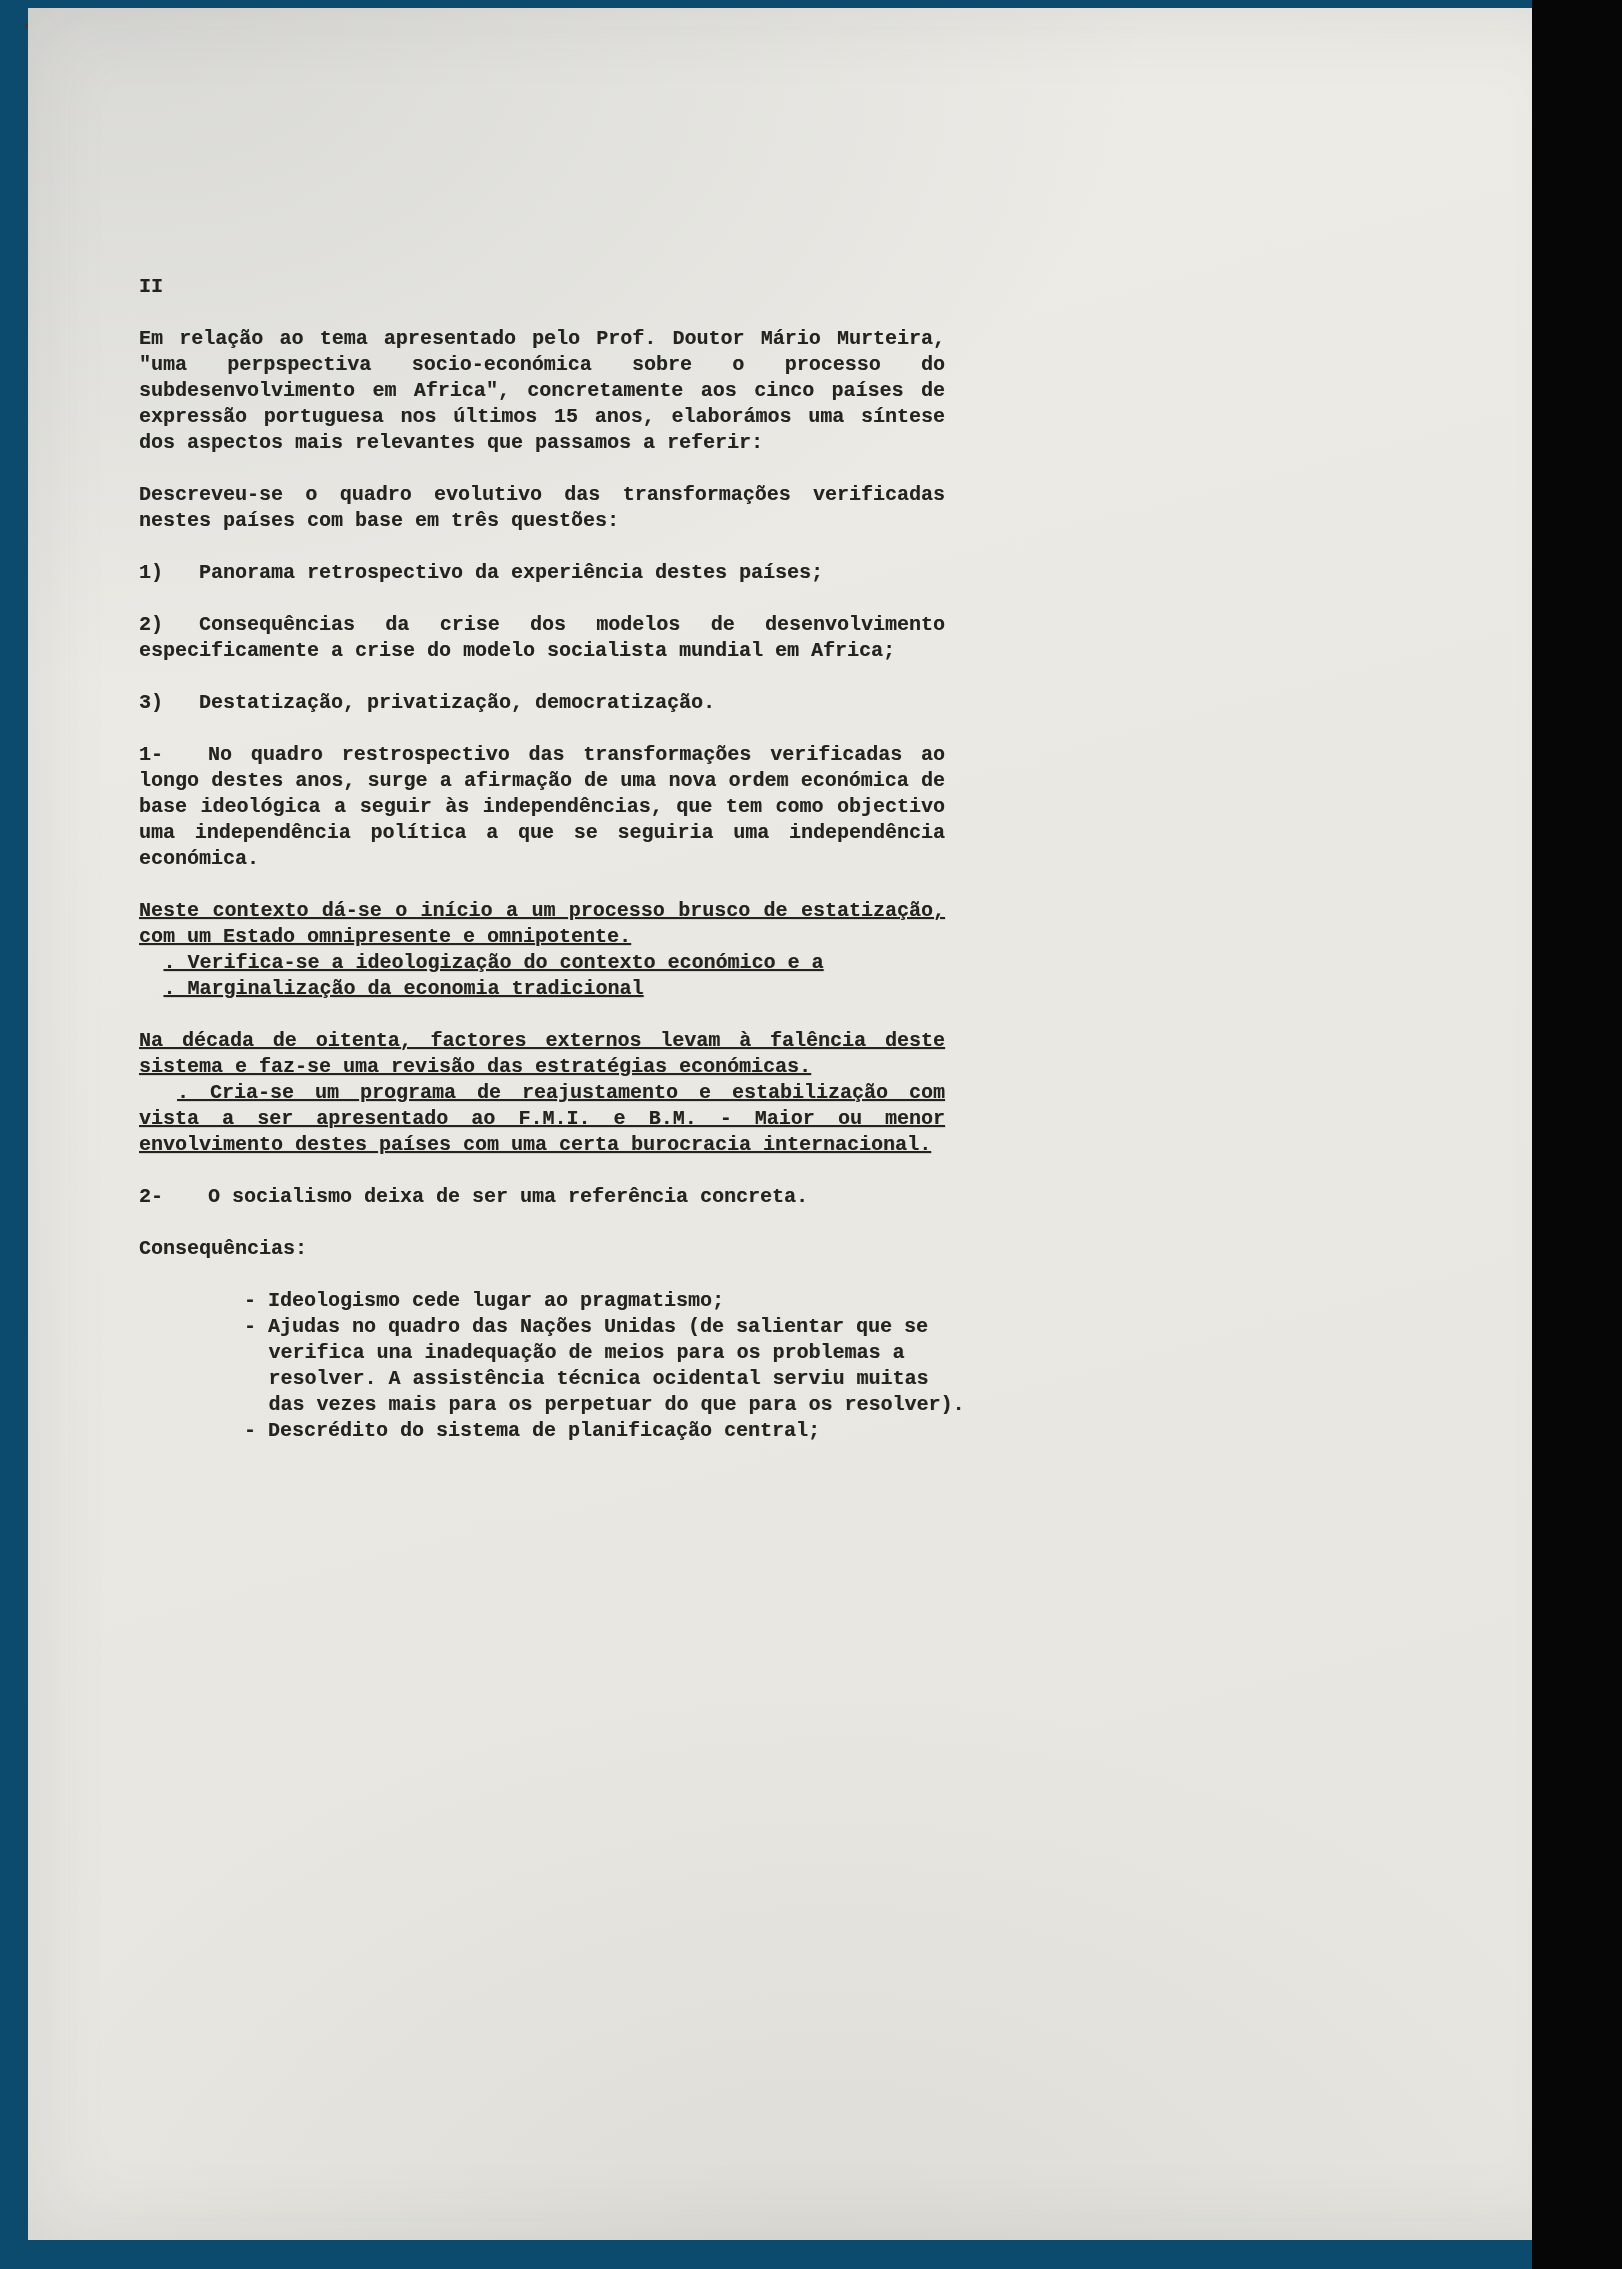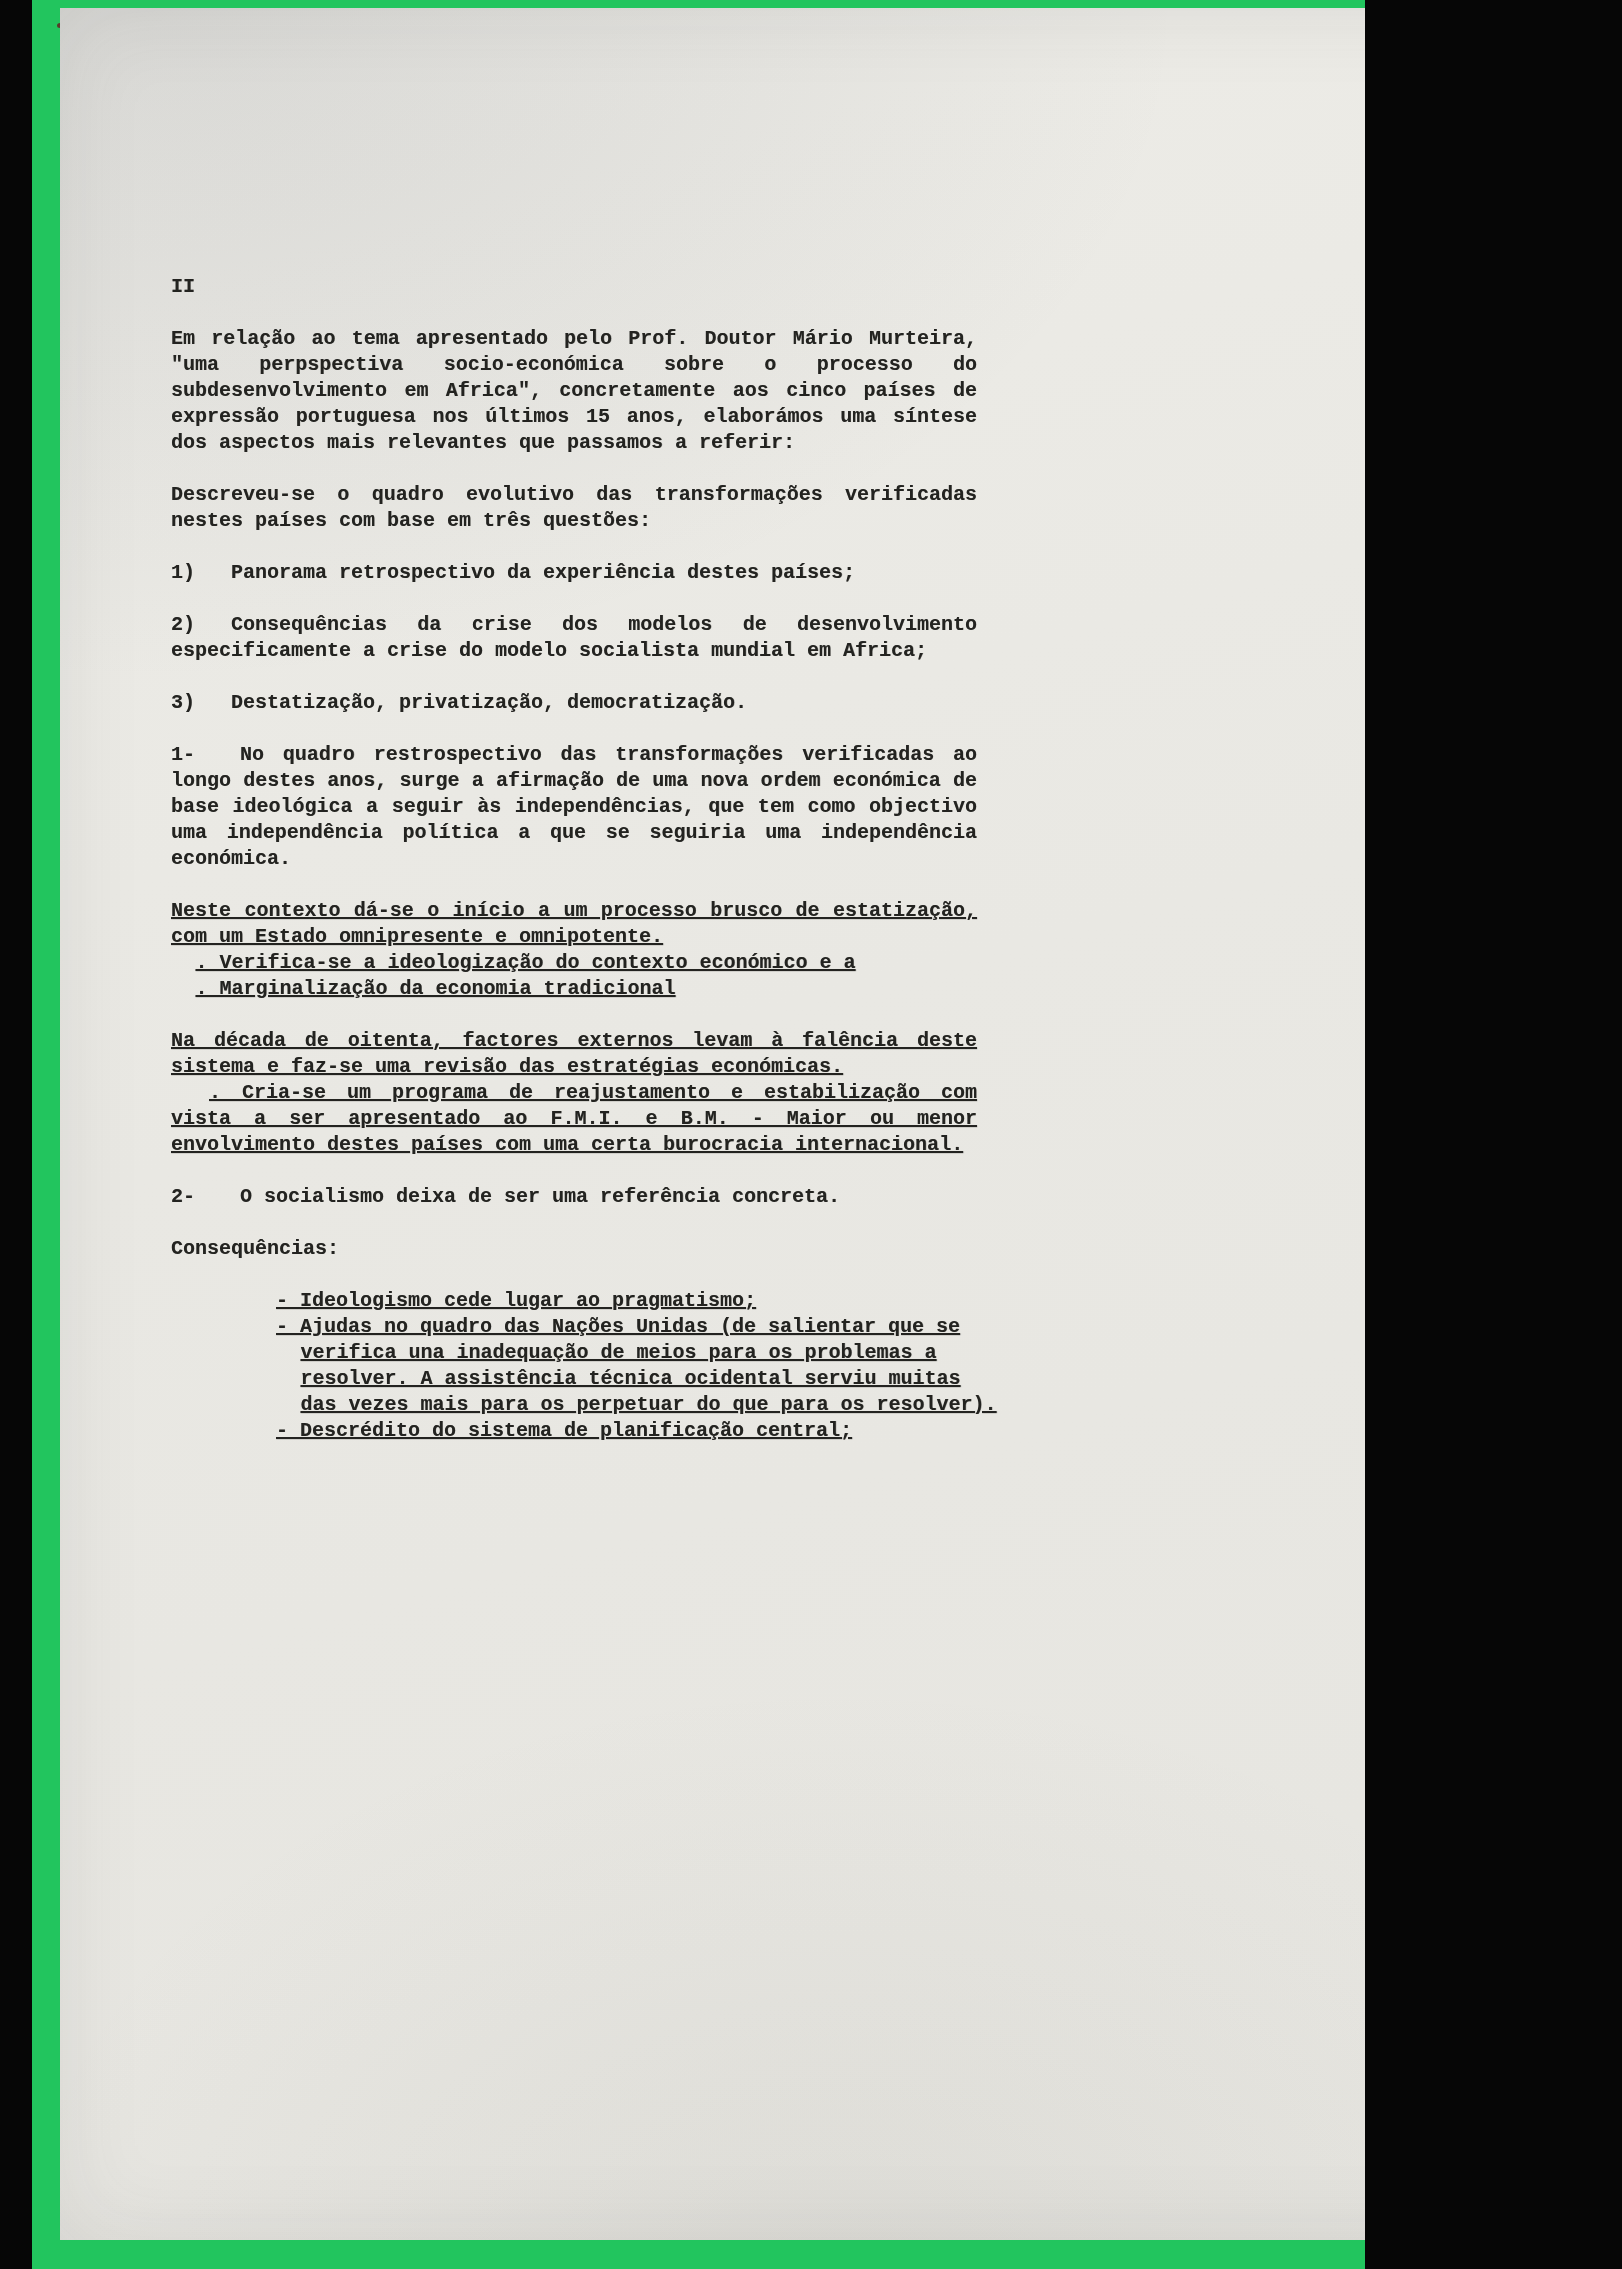--- a/index.html
+++ b/index.html
@@ -2,26 +2,25 @@
 <html style="font-size:15px"><head>
 <meta charset="utf-8">
 <style>
   html, body {
     margin: 0;
     padding: 0;
     background: #060606;
   }
   .stage {
     position: relative;
-    width: 1333px;
+    width: 1532px;
     height: 2269px;
-    background: #22c55e;
+    background: #0c4a6e;
     overflow: hidden;
     font-family: "Liberation Mono", "DejaVu Sans Mono", monospace;
-    margin-left: 32px;
   }
   .paper {
     position: absolute;
     left: 28px;
     top: 7.5px;
     width: 1562px;
     height: 2232px;
     background:
       radial-gradient(120% 55% at 6% 0%, rgba(70,75,85,0.12), transparent 55%),
       radial-gradient(90% 45% at 50% 102%, rgba(110,110,100,0.08), transparent 60%),
@@ -63,21 +62,20 @@
   .group p { margin: 0; }
   .dot-line { margin-left: 24.5px !important; text-align: center; }
   .follow-indent { text-indent: 38px; }
   .subhead { margin-left: 105px; text-align: left !important; }
   .bullets { margin-left: 105px; width: 730px; }
   .bullets p {
     margin: 0;
     padding-left: 24.5px;
     text-indent: -24.5px;
     text-align: left;
-    text-decoration: underline;
   }
 </style>
 </head>
 <body>
 
 <div class="stage">
   <div class="artifact"></div>
   <div class="paper">
     <div class="text-column">
 

